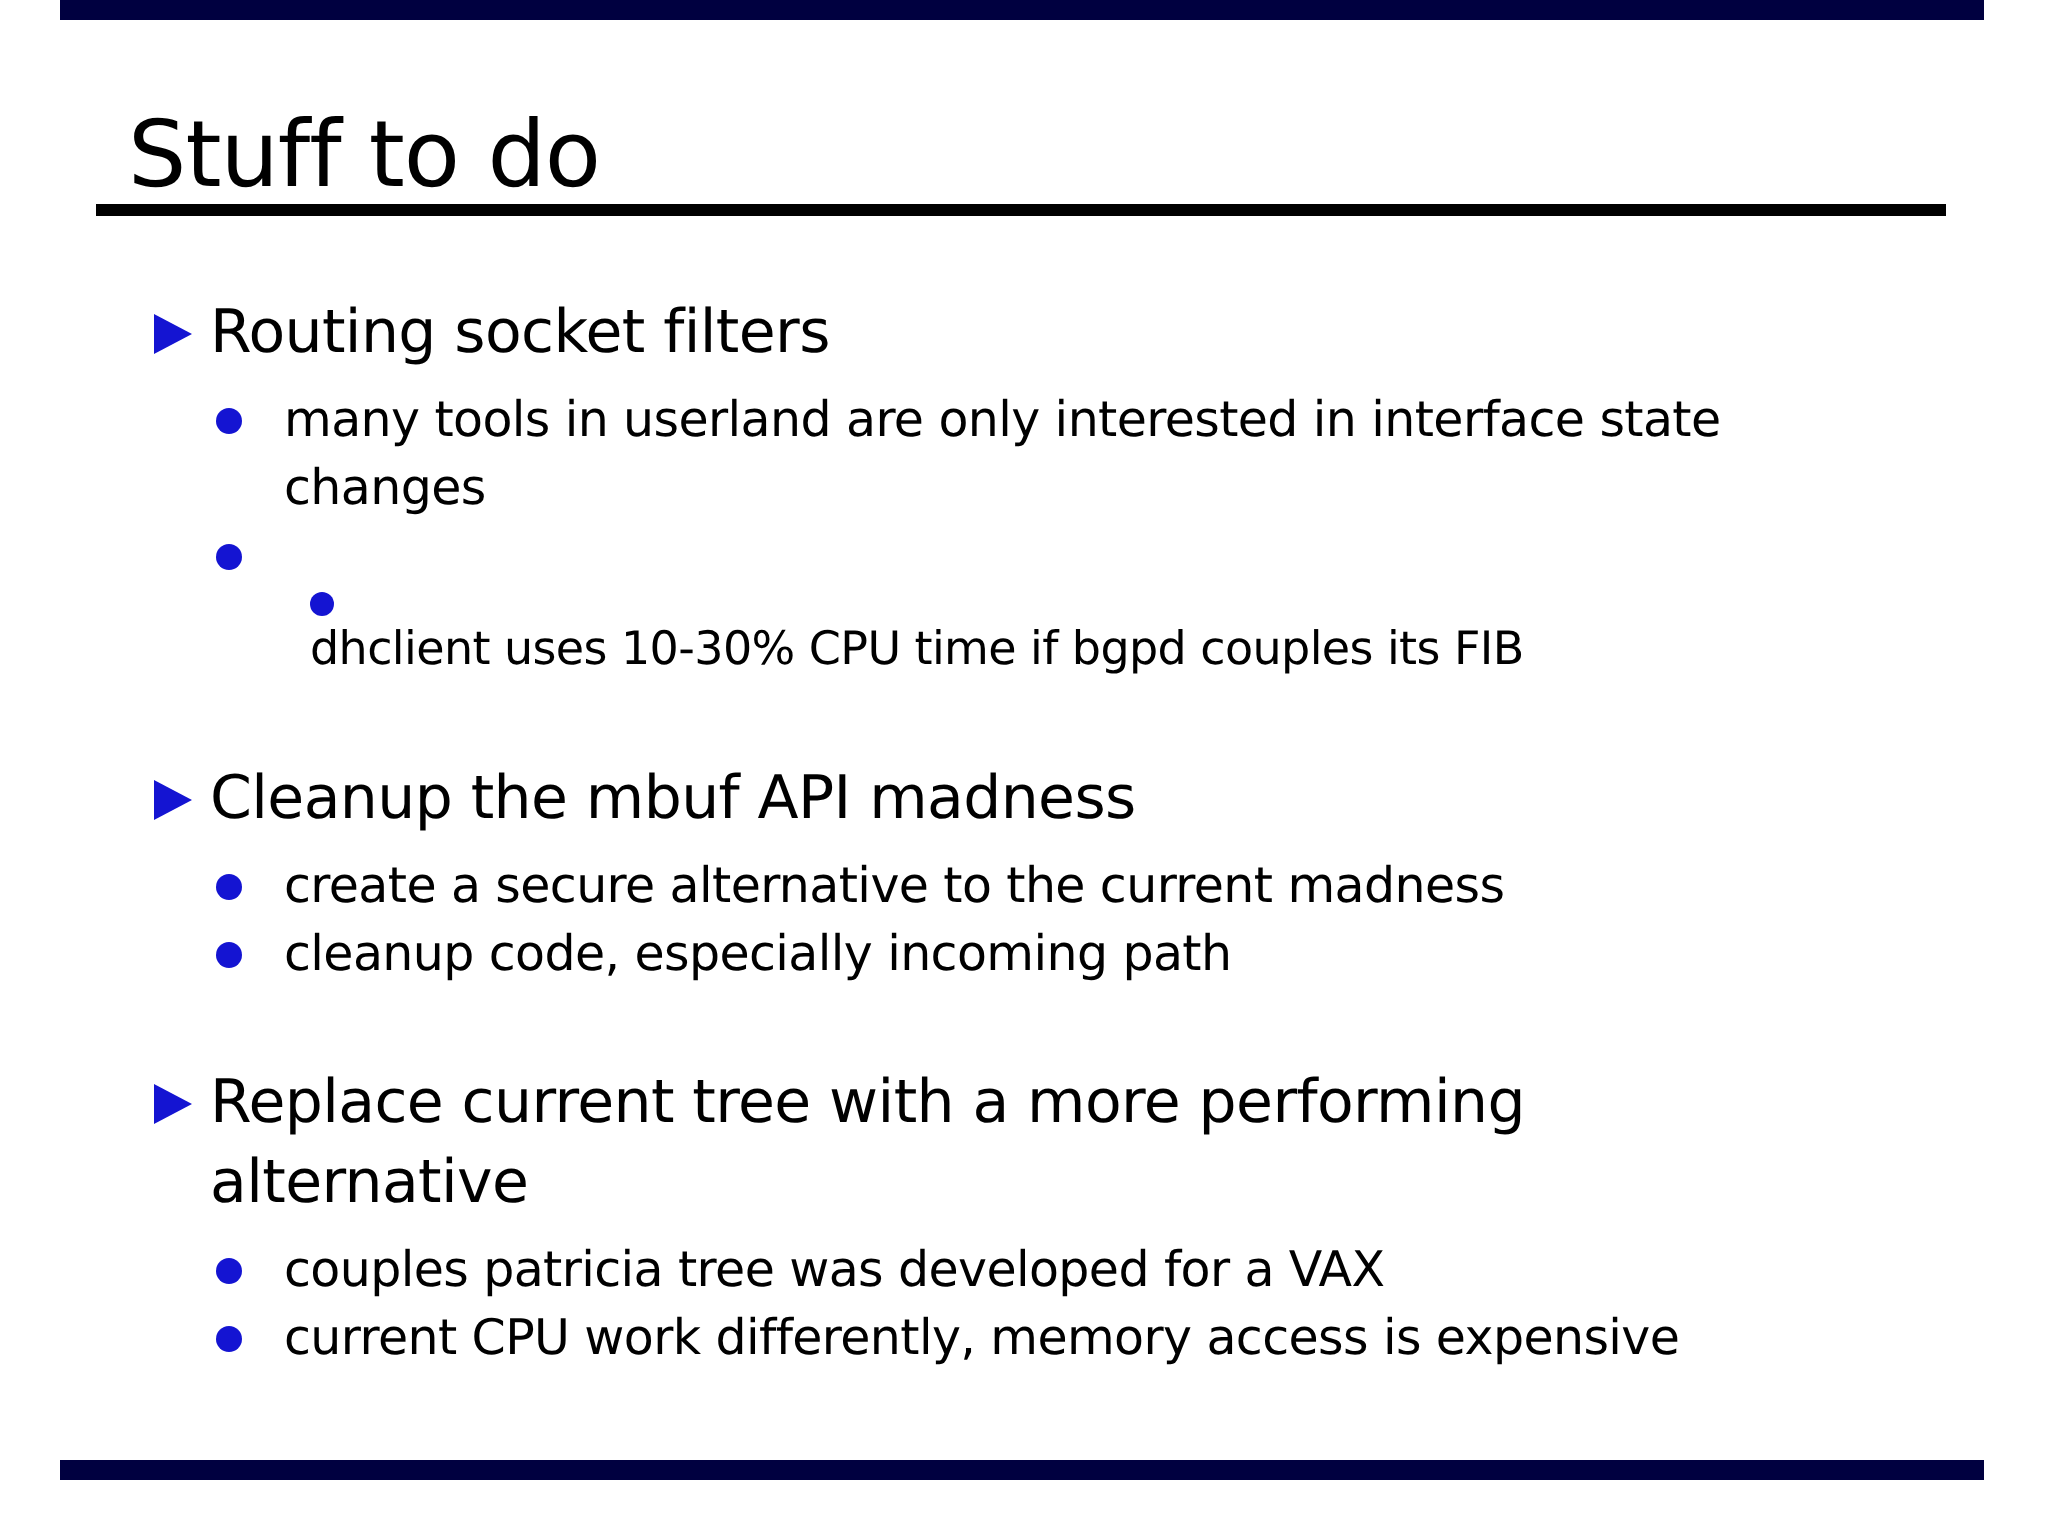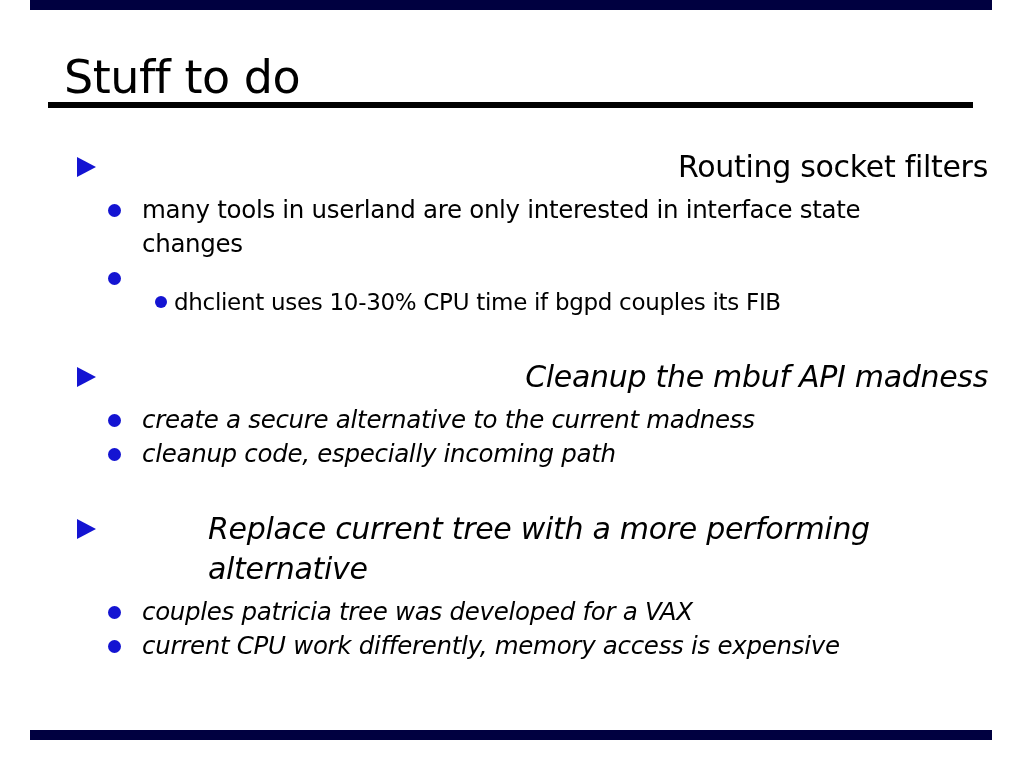--- a/index.html
+++ b/index.html
@@ -46,29 +46,28 @@
     height: 6px;
     background: #000000;
   }
 
   .content {
     position: absolute;
     left: 77px;
     top: 147px;
     right: 36px;
   }
-  .section + .section { margin-top: 38px; font-style: italic; }
+  .section + .section { margin-top: 38px; }
 
   .row { display: flex; align-items: flex-start; }
 
   .row.l1 {
     font-size: 30px;
     line-height: 40px;
     margin-bottom: 6px;
-    justify-content: space-between;
   }
   .row.l1 .txt { max-width: 780px; letter-spacing: -0.3px; }
 
   .tri {
     flex: none;
     width: 0; height: 0;
     border-left: 19px solid var(--blue, #1414d2);
     border-top: 10px solid transparent;
     border-bottom: 10px solid transparent;
     margin: 10px 9px 0 0;
@@ -78,20 +77,21 @@
     font-size: 24.5px;
     line-height: 34px;
     margin-left: 31px;
   }
   .row.l2 .txt { max-width: 805px; letter-spacing: -0.3px; margin-left: 15px; }
 
   .row.l3 {
     font-size: 23px;
     line-height: 34px;
     margin-left: 78px;
+    flex-direction: column;
   }
   .row.l3 .txt { letter-spacing: -0.3px; }
 
   .dot {
     flex: none;
     border-radius: 50%;
     background: var(--blue, #1414d2);
   }
   .dot.d2 { width: 13px; height: 13px; margin: 11px 6px 0 0; }
   .dot.d3 { width: 12px; height: 12px; margin: 11px 7px 0 0; }

